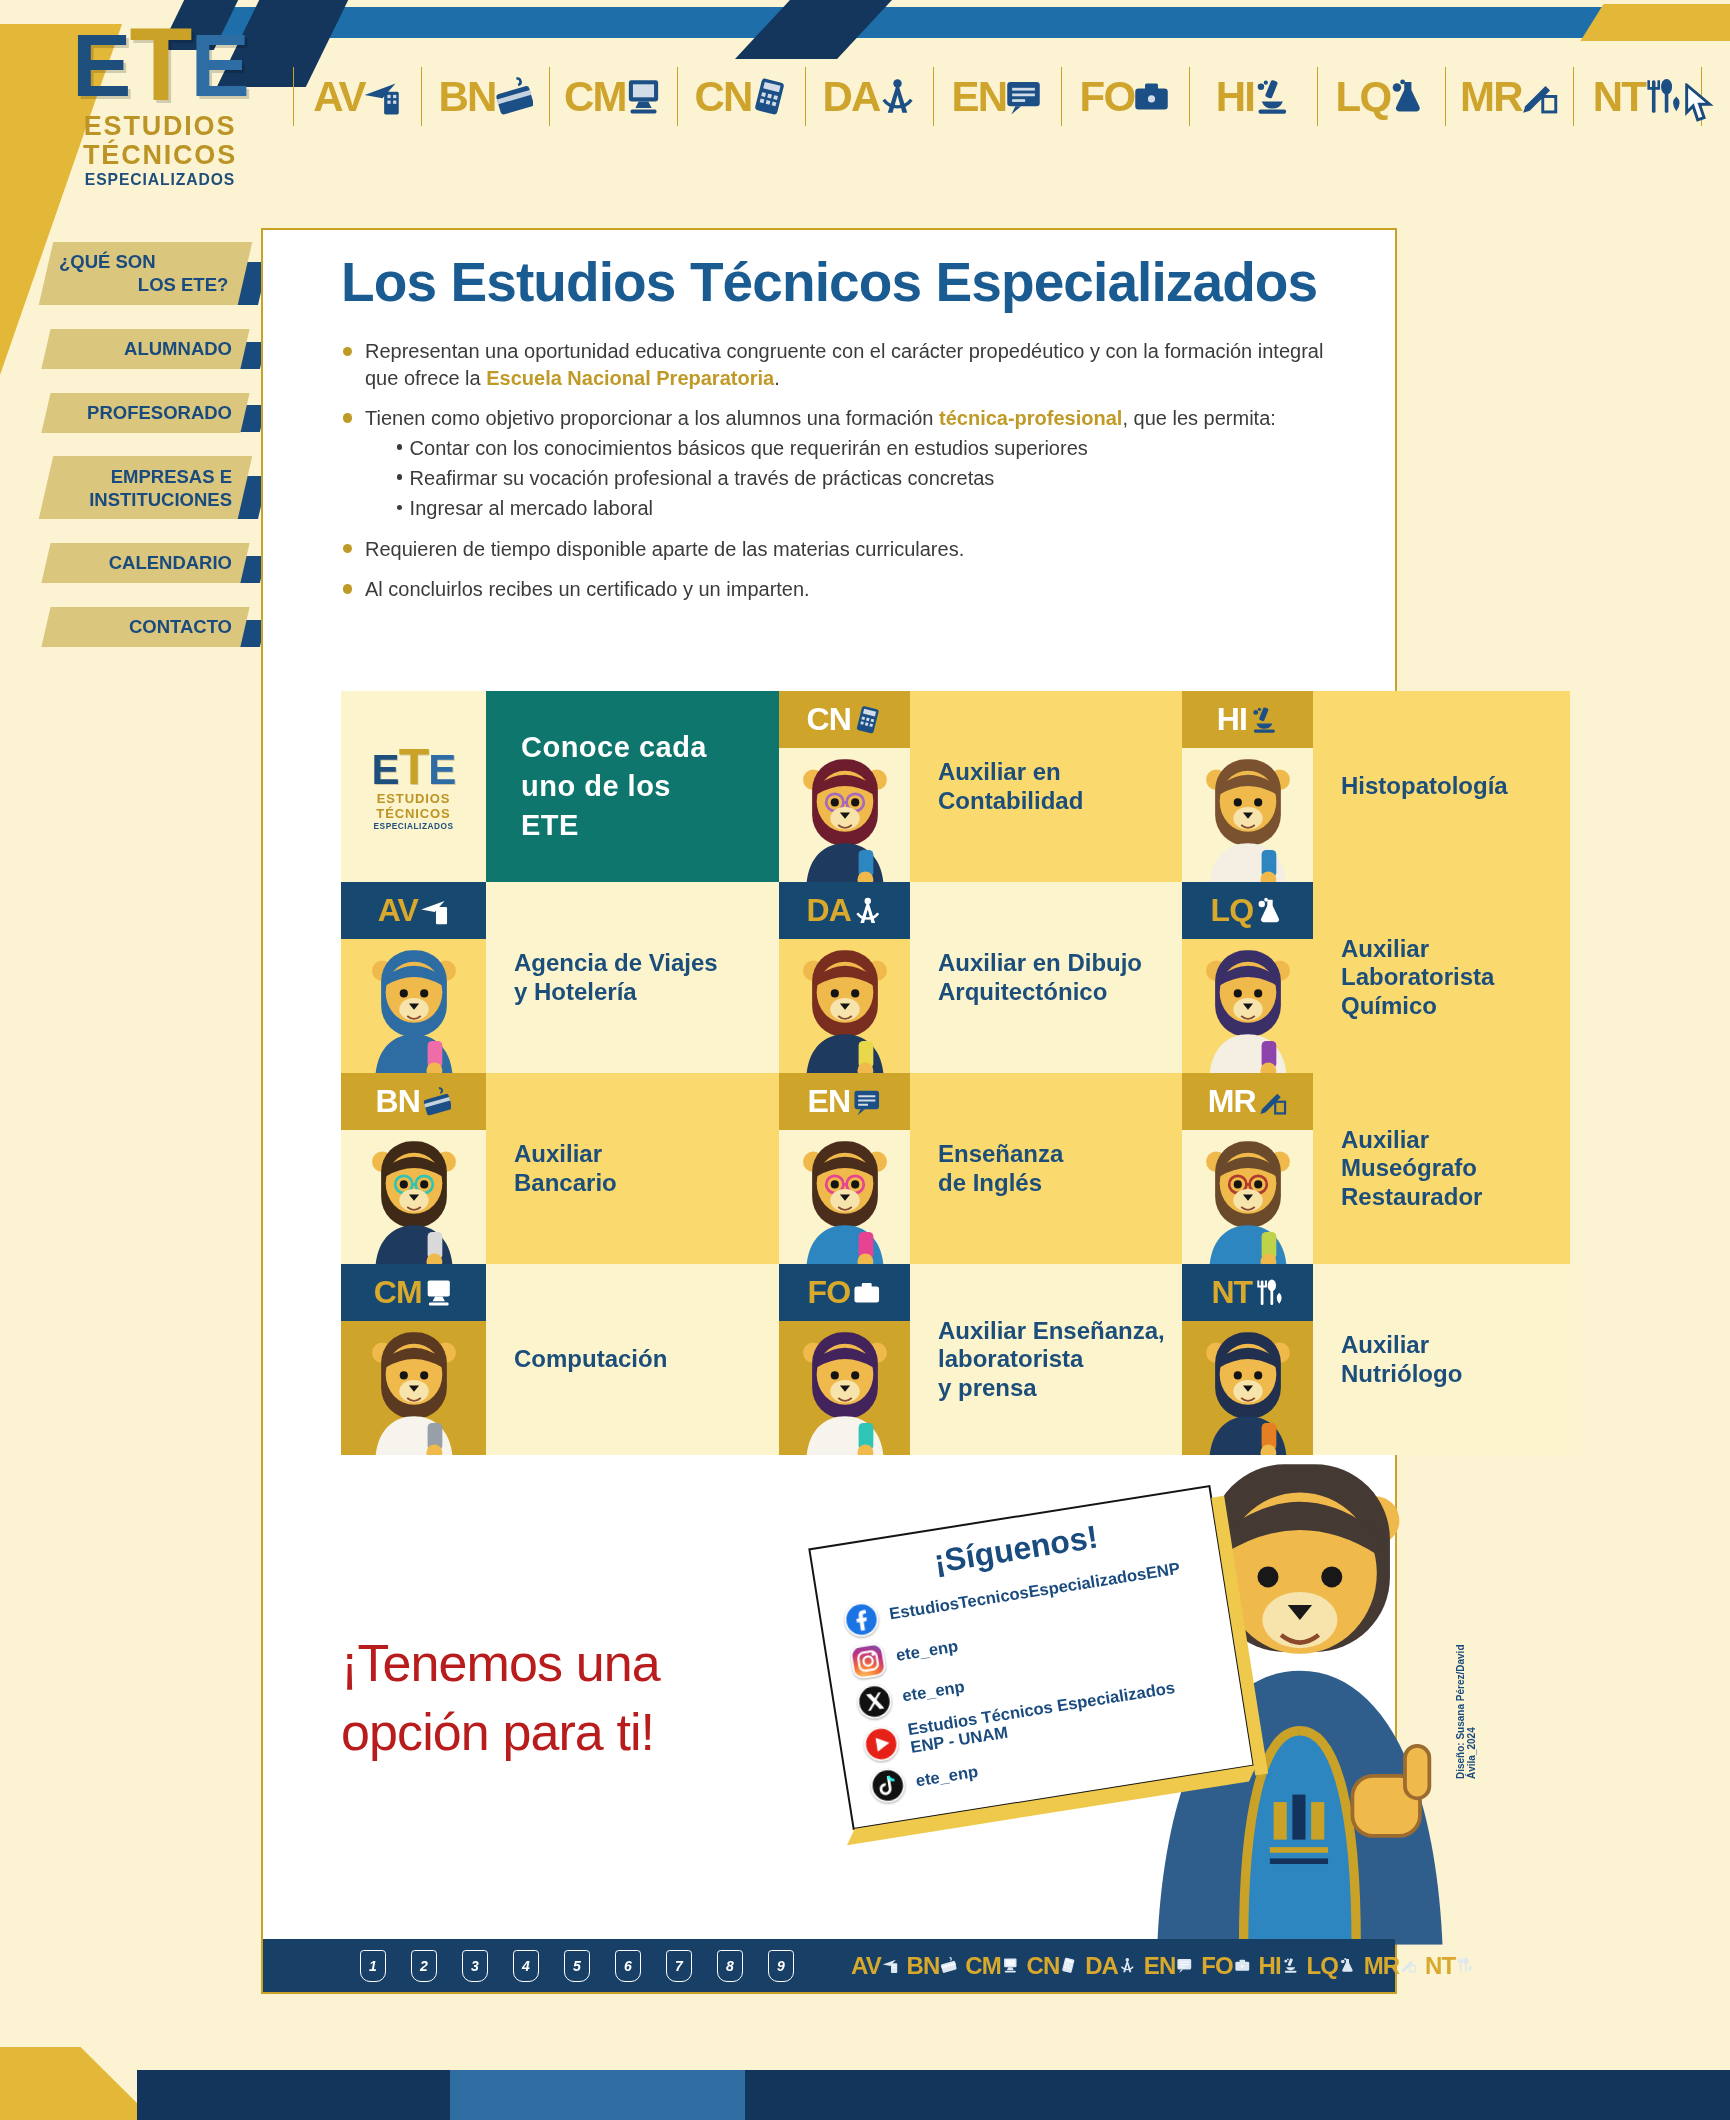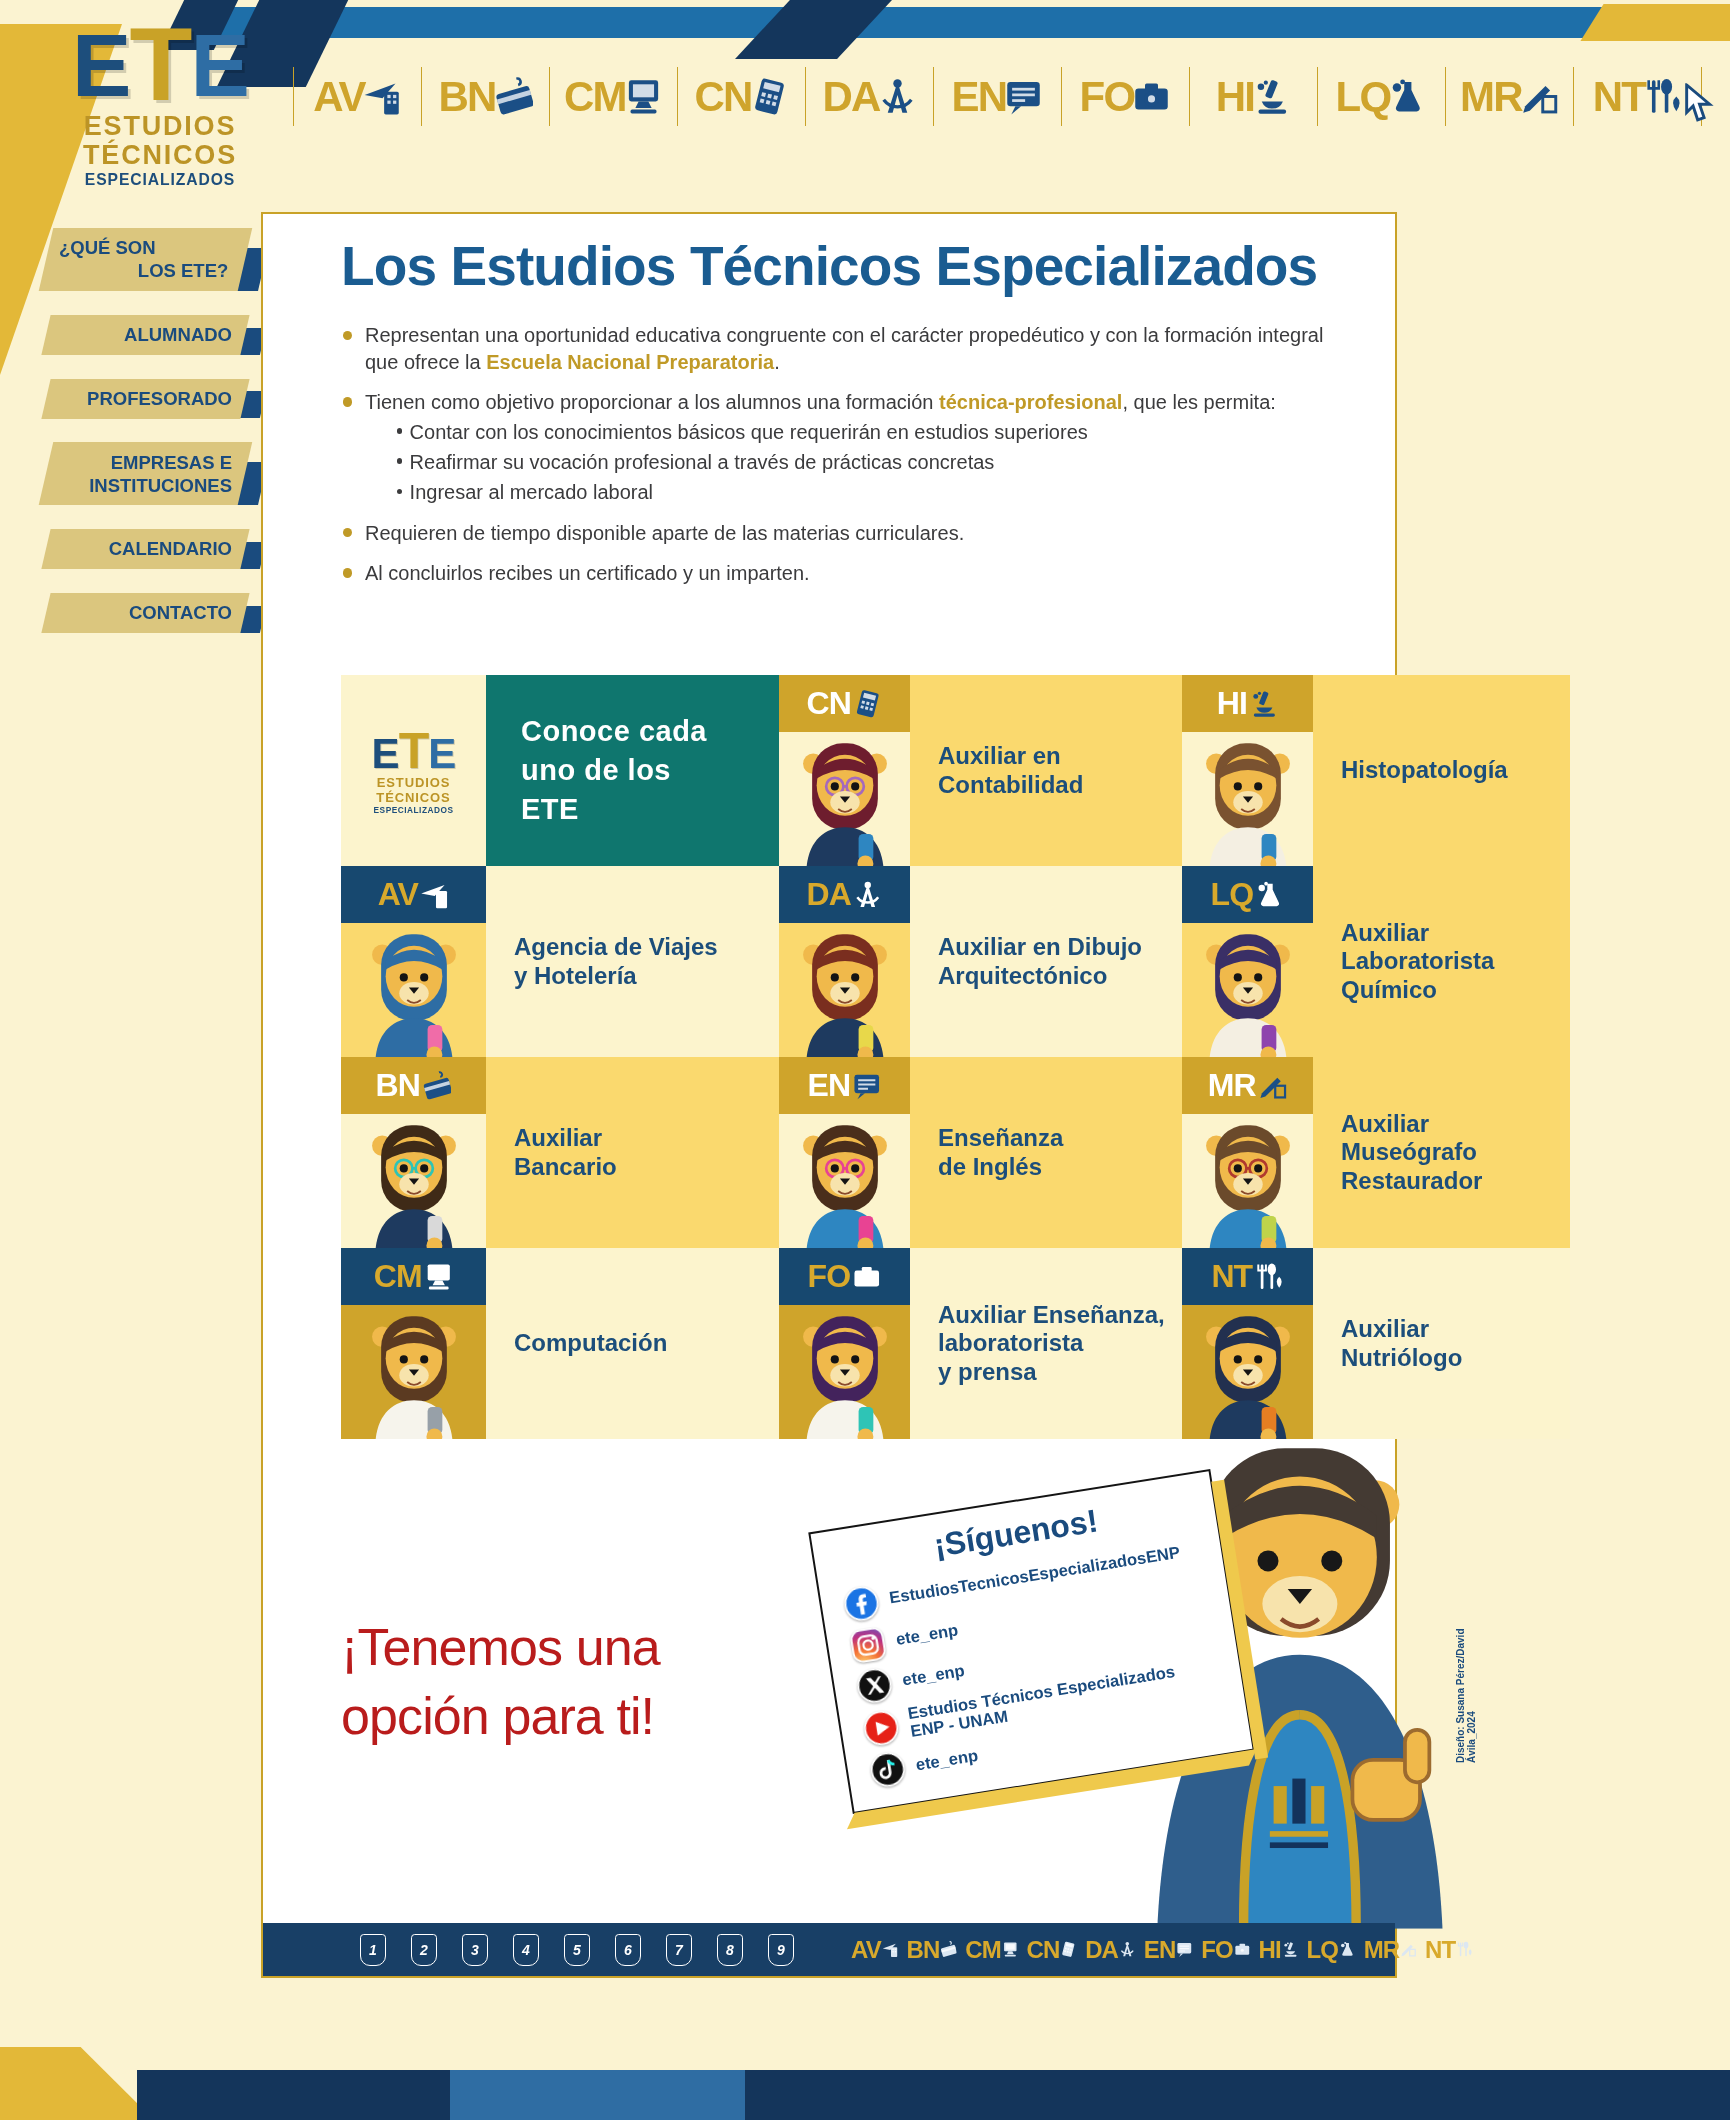--- a/index.html
+++ b/index.html
@@ -29,30 +29,30 @@
 
   
   .topnav{position:absolute;left:293px;top:67px;height:59px;display:flex;align-items:center;}
   .topnav .item{width:127px;height:59px;display:flex;align-items:center;justify-content:center;gap:1.8px;border-left:1.8px solid #C9A227;cursor:pointer;}
   .topnav .item:last-of-type{border-right:1.8px solid #C9A227;}
   .topnav .code{font-size:42px;font-weight:bold;color:#CFA42C;letter-spacing:-1.8px;}
   .nicon{width:39px;height:39px;color:#1B4F86;flex:none;margin-left:-3.7px;}
   .hand-cursor{position:absolute;left:1672px;top:83px;width:44px;height:48px;}
 
   
-  .sidebar{position:absolute;left:46px;top:228px;width:199px;}
+  .sidebar{position:absolute;left:46px;top:242px;width:199px;}
   .menu-btn{position:relative;margin-bottom:24px;padding:8.3px 13px;z-index:0;cursor:pointer;
     font-weight:bold;color:#1A4B7E;font-size:18.5px;line-height:1.25;}
   .menu-btn::before{content:"";position:absolute;inset:0;background:#DBC67E;transform:skewX(-13deg);z-index:-1;}
   .menu-btn::after{content:"";position:absolute;right:-17.5px;bottom:0;width:24px;height:68%;background:#1A4B7E;transform:skewX(-13deg);z-index:-2;}
   .menu-btn .r{display:block;text-align:right;padding-right:3.7px;}
   .menu-btn.center{text-align:right;}
 
   
-  .panel{position:absolute;left:261px;top:212px;width:1136px;height:1766px;background:#fff;border:2.8px solid #C9A227;box-sizing:border-box;}
+  .panel{position:absolute;left:261px;top:228px;width:1136px;height:1766px;background:#fff;border:2.8px solid #C9A227;box-sizing:border-box;}
   .panel-inner{padding:14.8px 37px 0 78px;}
   .main-title{font-size:55px;font-weight:bold;color:#1A5C91;letter-spacing:-0.9px;margin:5.5px 0 24px 0;}
   .bullets{max-width:1098px;color:#3B3B3D;font-size:20px;line-height:1.32;}
   .b-item{position:relative;padding-left:24px;margin-bottom:14px;}
   .b-item::before{content:"";position:absolute;left:1.8px;top:8.3px;width:9.2px;height:9.2px;border-radius:50%;background:#C09A27;}
   .b-em{color:#C09A27;font-weight:bold;}
   .subs{margin:3.7px 0 13px 28px;}
   .s-item{position:relative;padding-left:16.6px;margin-bottom:3.7px;}
   .s-item::before{content:"";position:absolute;left:3.7px;top:9.2px;width:5.5px;height:5.5px;border-radius:50%;background:#3B3B3D;}
 

